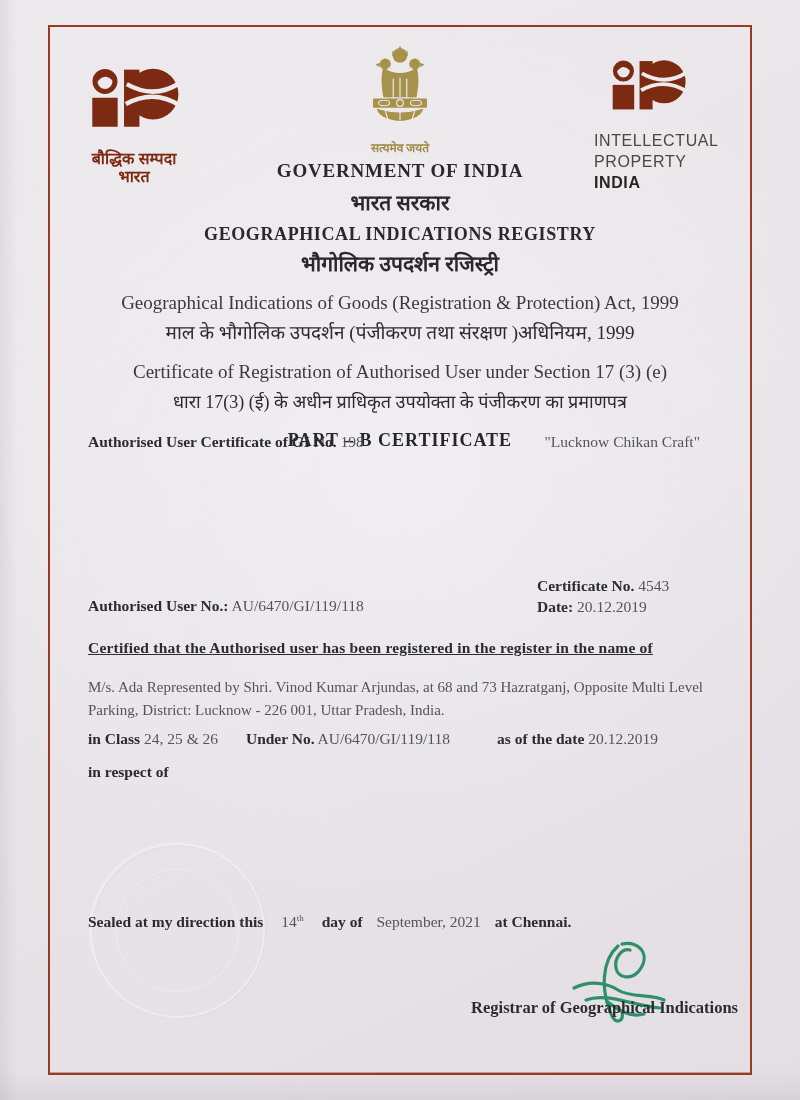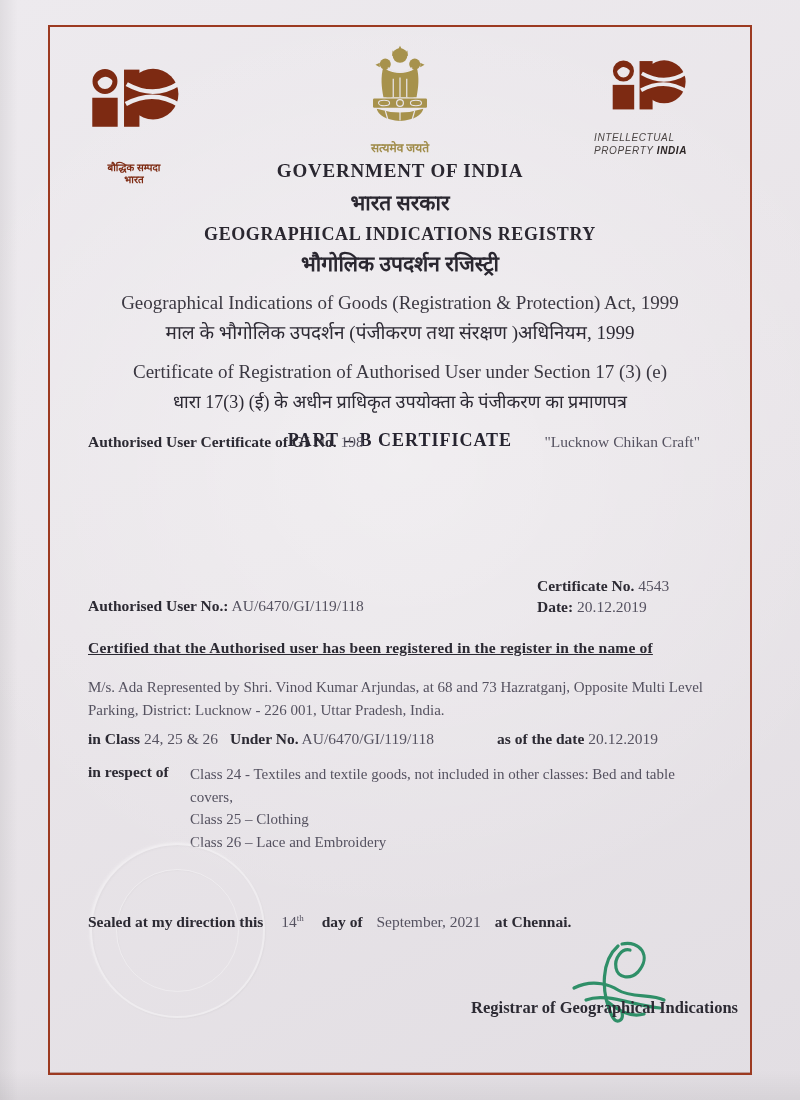--- a/index.html
+++ b/index.html
@@ -24,24 +24,24 @@
 
   .frame {
     position:absolute; left:48px; top:25px; right:48px; bottom:25px;
     border:2px solid #9c3a21;
     box-shadow: inset 0 -1px 0 rgba(120,40,20,0.35);
   }
 
   
   .logo-left  { position:absolute; left:78px;  top:66px;  width:112px; text-align:center; }
   .logo-right { position:absolute; left:594px; top:58px;  width:132px; text-align:left; }
-  .logo-hi    { margin-top:14px; font-family:"Liberation Sans", sans-serif; font-weight:bold;
-                color:#7d2a12; font-size:10px; line-height:1.15; }
-  .logo-en    { margin-top:3px; font-family:"Liberation Sans", sans-serif; font-size:10px;
-                letter-spacing:0.6px; color:#4b4544; line-height:1.3;font-style:italic; }
+  .logo-hi    { margin-top:2px; font-family:"Liberation Sans", sans-serif; font-weight:bold;
+                color:#7d2a12; font-size:16px; line-height:1.15; }
+  .logo-en    { margin-top:3px; font-family:"Liberation Sans", sans-serif; font-size:16px;
+                letter-spacing:0.6px; color:#4b4544; line-height:1.3; }
   .logo-en .india { font-weight:bold; color:#2a2323;margin-top:22px; }
 
   .emblem { position:absolute; left:352px; top:42px; width:96px; text-align:center; }
   .emblem-caption { margin-top:1px; font-size:12px; color:#a08c4a; font-weight:bold; }
 
   
   .headings { position:absolute; left:60px; right:60px; top:160px; text-align:center; color:#2a2730; }
   .h-gov-en   { font-size:19px; font-weight:bold; letter-spacing:0.8px; }
   .h-gov-hi   { font-size:21px; margin-top:6px; font-weight:bold; }
   .h-reg-en   { font-size:18px; font-weight:bold; letter-spacing:0.6px; margin-top:8px; }
@@ -210,35 +210,30 @@
     <span class="val">AU/6470/GI/119/118</span>
   </div>
 
   <div class="certified">Certified that the Authorised user has been registered in the register in the name of</div>
 
   <div class="registrant">M/s. Ada Represented by Shri. Vinod Kumar Arjundas, at 68 and 73 Hazratganj, Opposite Multi Level Parking, District: Lucknow - 226 001, Uttar Pradesh, India.</div>
 
   <div class="class-line">
     <span class="lbl">in Class</span>
     <span class="val">24, 25 &amp; 26</span>
-    <span class="lbl" style="margin-left:8px;">Under No.</span>
+    <span class="lbl" style="margin-left:24px;">Under No.</span>
     <span class="val">AU/6470/GI/119/118</span>
     <span class="asof">
       <span class="lbl">as of the date</span>
       <span class="val">20.12.2019</span>
     </span>
   </div>
 
   <div class="respect">
     <span class="r-label">in respect of</span>
-    <div class="r-lines">
-      <div style="max-width:505px;">Class 24 - Textiles and textile goods, not included in other classes: Bed and table covers,</div>
-      <div>Class 25 – Clothing</div>
-      <div>Class 26 – Lace and Embroidery</div>
-    </div>
   </div>
 
   <div class="seal">
     <div class="seal-inner"></div>
   </div>
 
   <div class="sealed">
     <span class="sp lbl">Sealed at my direction this</span>
     <span class="sp val" style="margin-left:14px;">
       <span>14</span><sup>th</sup>

